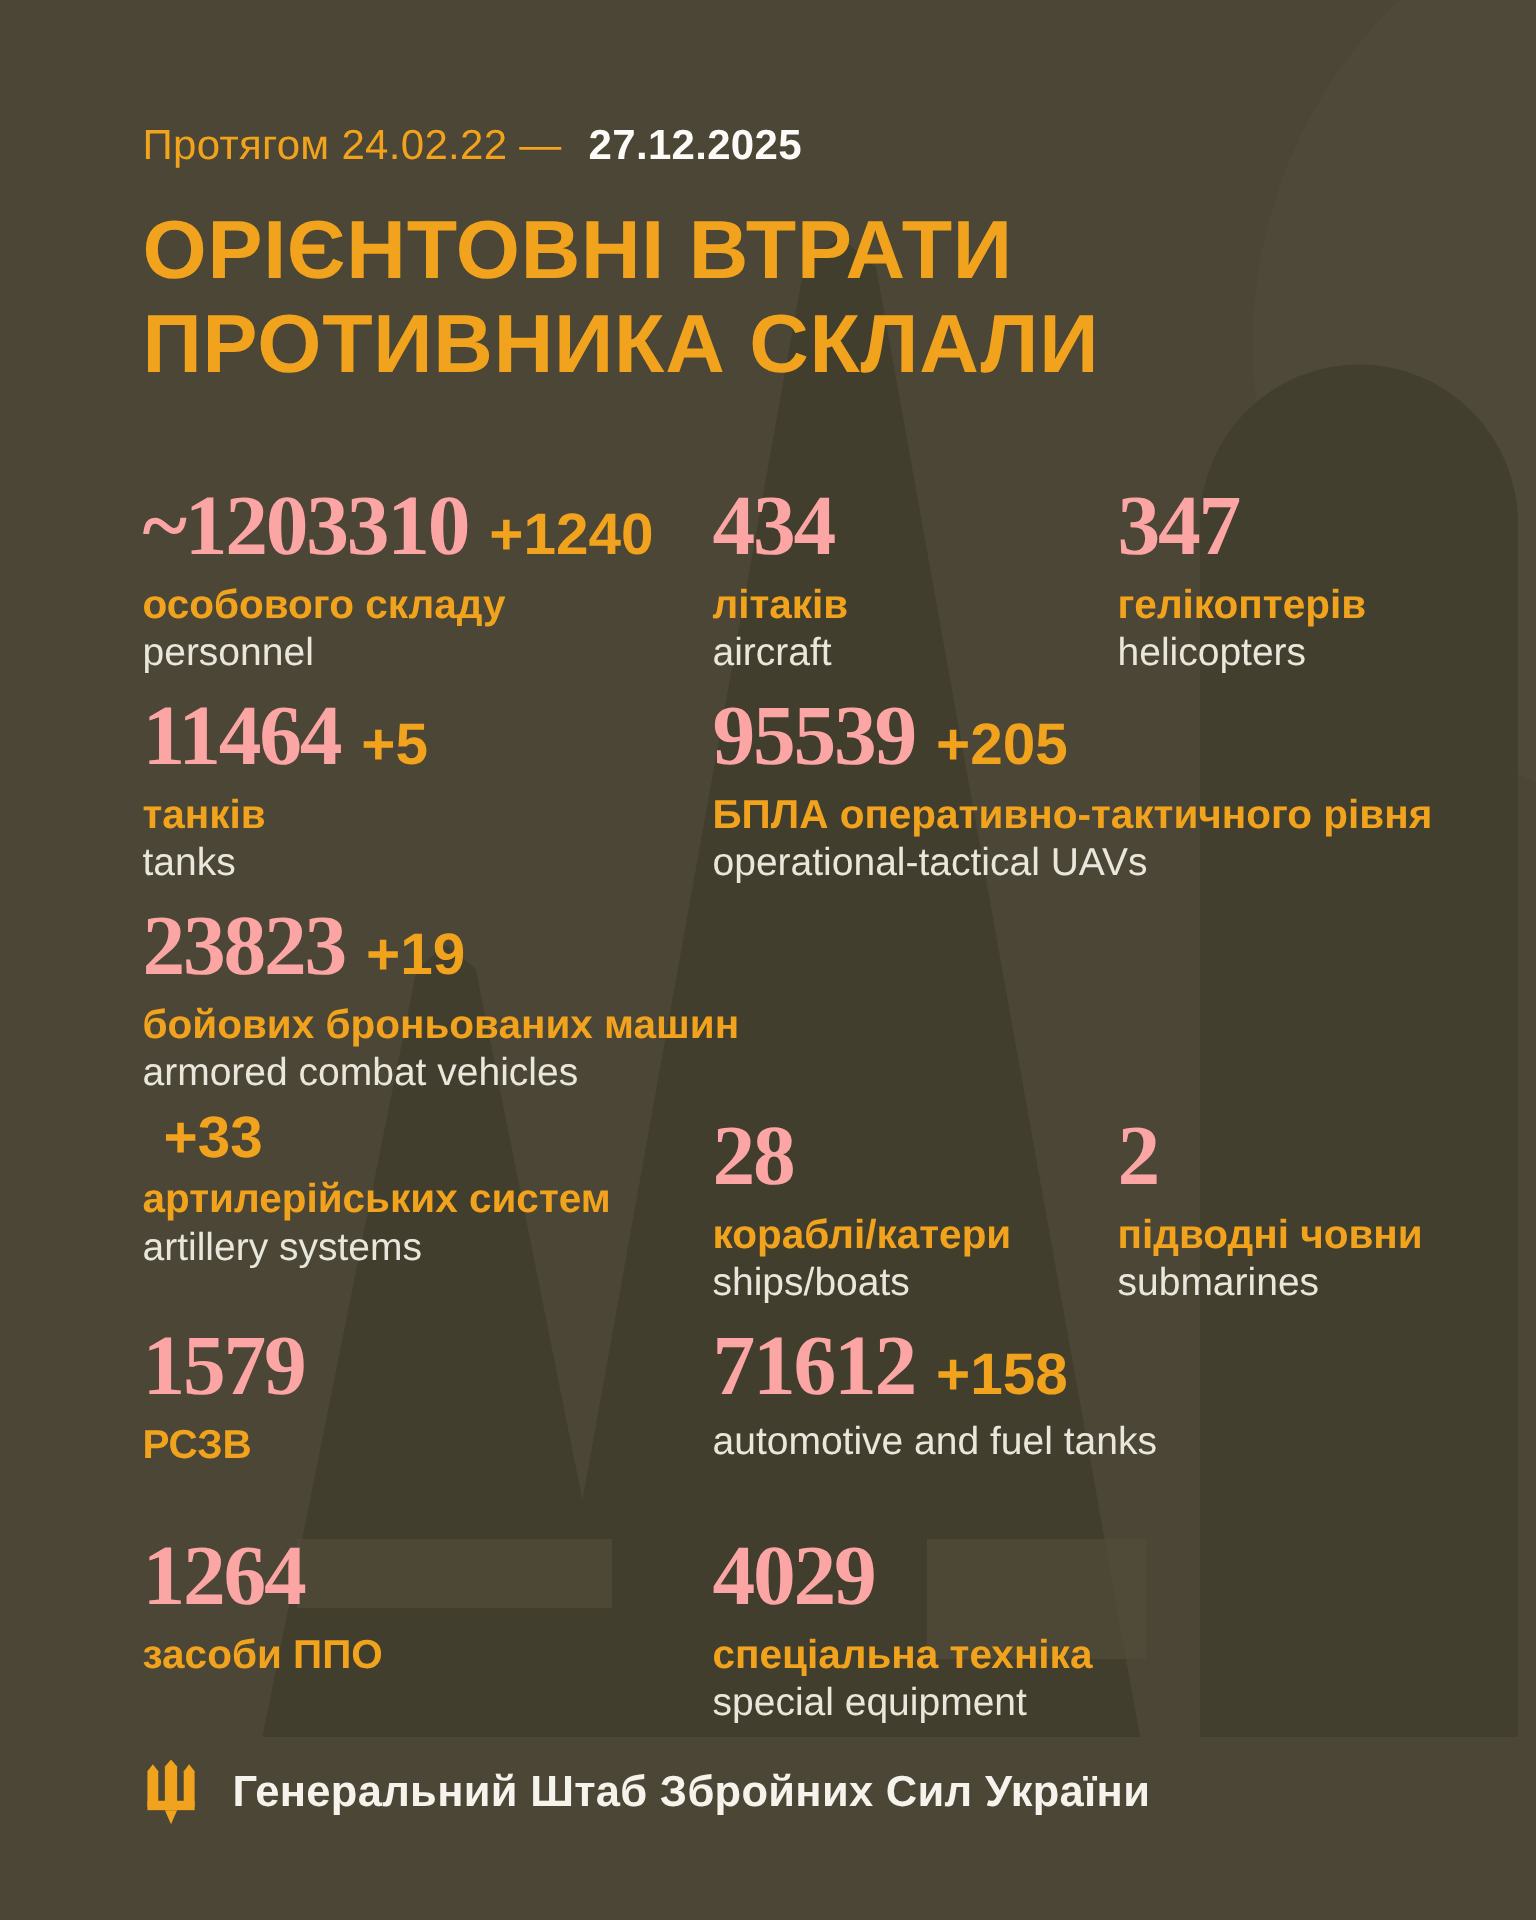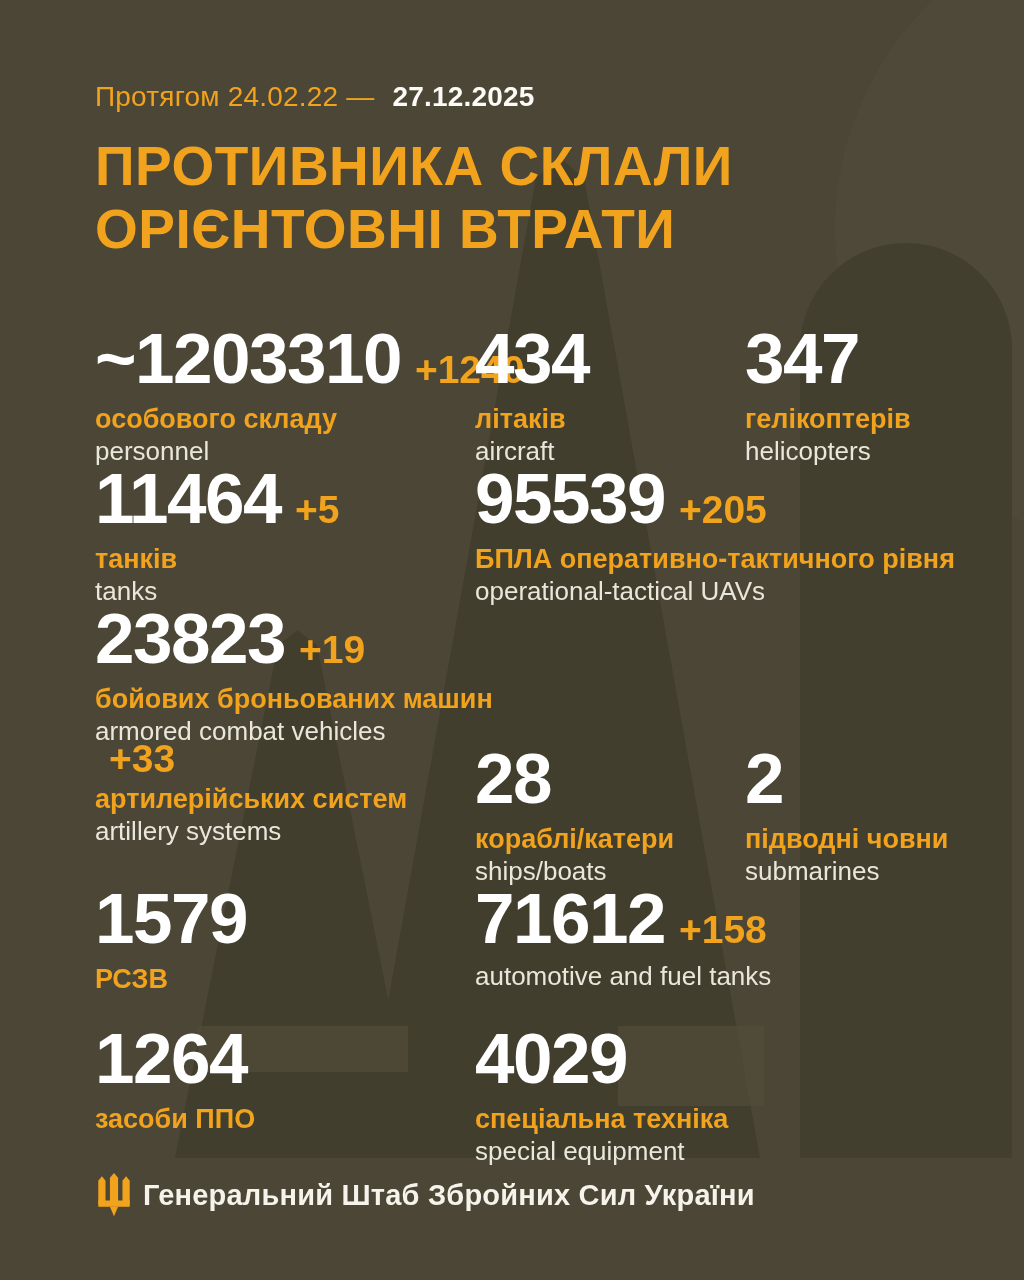--- a/index.html
+++ b/index.html
@@ -60,33 +60,33 @@
     grid-auto-rows:140px;
     width:929px;
   }
   .stat { overflow:visible; }
   .r1{grid-row:1} .r2{grid-row:2} .r3{grid-row:3} .r4{grid-row:4} .r5{grid-row:5} .r6{grid-row:6}
   .c1{grid-column:1} .c2{grid-column:2} .c3{grid-column:3}
   .wide{grid-column:2 / 4}
 
   .num-row { display:flex; align-items:baseline; }
   .num {
-    font-size:71px; font-weight:800; color:#ffffff;
-    letter-spacing:-1.5px; line-height:1.18; white-space:nowrap;
+    font-size:57px; font-weight:800; color:#fca5a5;
+    letter-spacing:-1.5px; line-height:1.18; white-space:nowrap;font-family:Liberation Serif, serif;
   }
   .delta {
     font-size:39px; font-weight:700; color:#F2A31D;
     margin-left:14px; letter-spacing:0; white-space:nowrap;
   }
   .luk { font-size:27px; font-weight:700; color:#F2A31D; line-height:1.22; margin-top:2px; white-space:nowrap; }
   .len { font-size:26px; font-weight:400; color:#E9E7DB; line-height:1.22; white-space:nowrap; }
 
   .footer-row {
     margin-top:16px;
-    display:flex; align-items:center; gap:10px;
+    display:flex; align-items:center; gap:22px;
   }
   .tryzub { flex:0 0 auto; display:block; }
   .footer-org { font-size:29px; font-weight:600; color:#F5F3EB; letter-spacing:0.2px; }
 </style>
 </head>
 <body>
 
 <div class="wm wm-light-circle"></div>
 <div class="wm wm-mid"></div>
 <div class="wm wm-left"></div>
@@ -95,22 +95,22 @@
 <div class="wm wm-light-rect-b"></div>
 
 <div class="content">
 
   <div class="period-line">
     <span class="period-prefix">Протягом 24.02.22 —</span>
     <span class="period-date">27.12.2025</span>
   </div>
 
   <div class="page-title">
+    <div>ОРІЄНТОВНІ ВТРАТИ</div>
     <div>ПРОТИВНИКА СКЛАЛИ</div>
-    <div>ОРІЄНТОВНІ ВТРАТИ</div>
   </div>
 
   <div class="stats-grid">
 
     <div class="stat r1 c1">
       <div class="num-row">
         <span class="num">~1203310</span>
         <span class="delta">+1240</span>
       </div>
       <div class="luk">особового складу</div>

